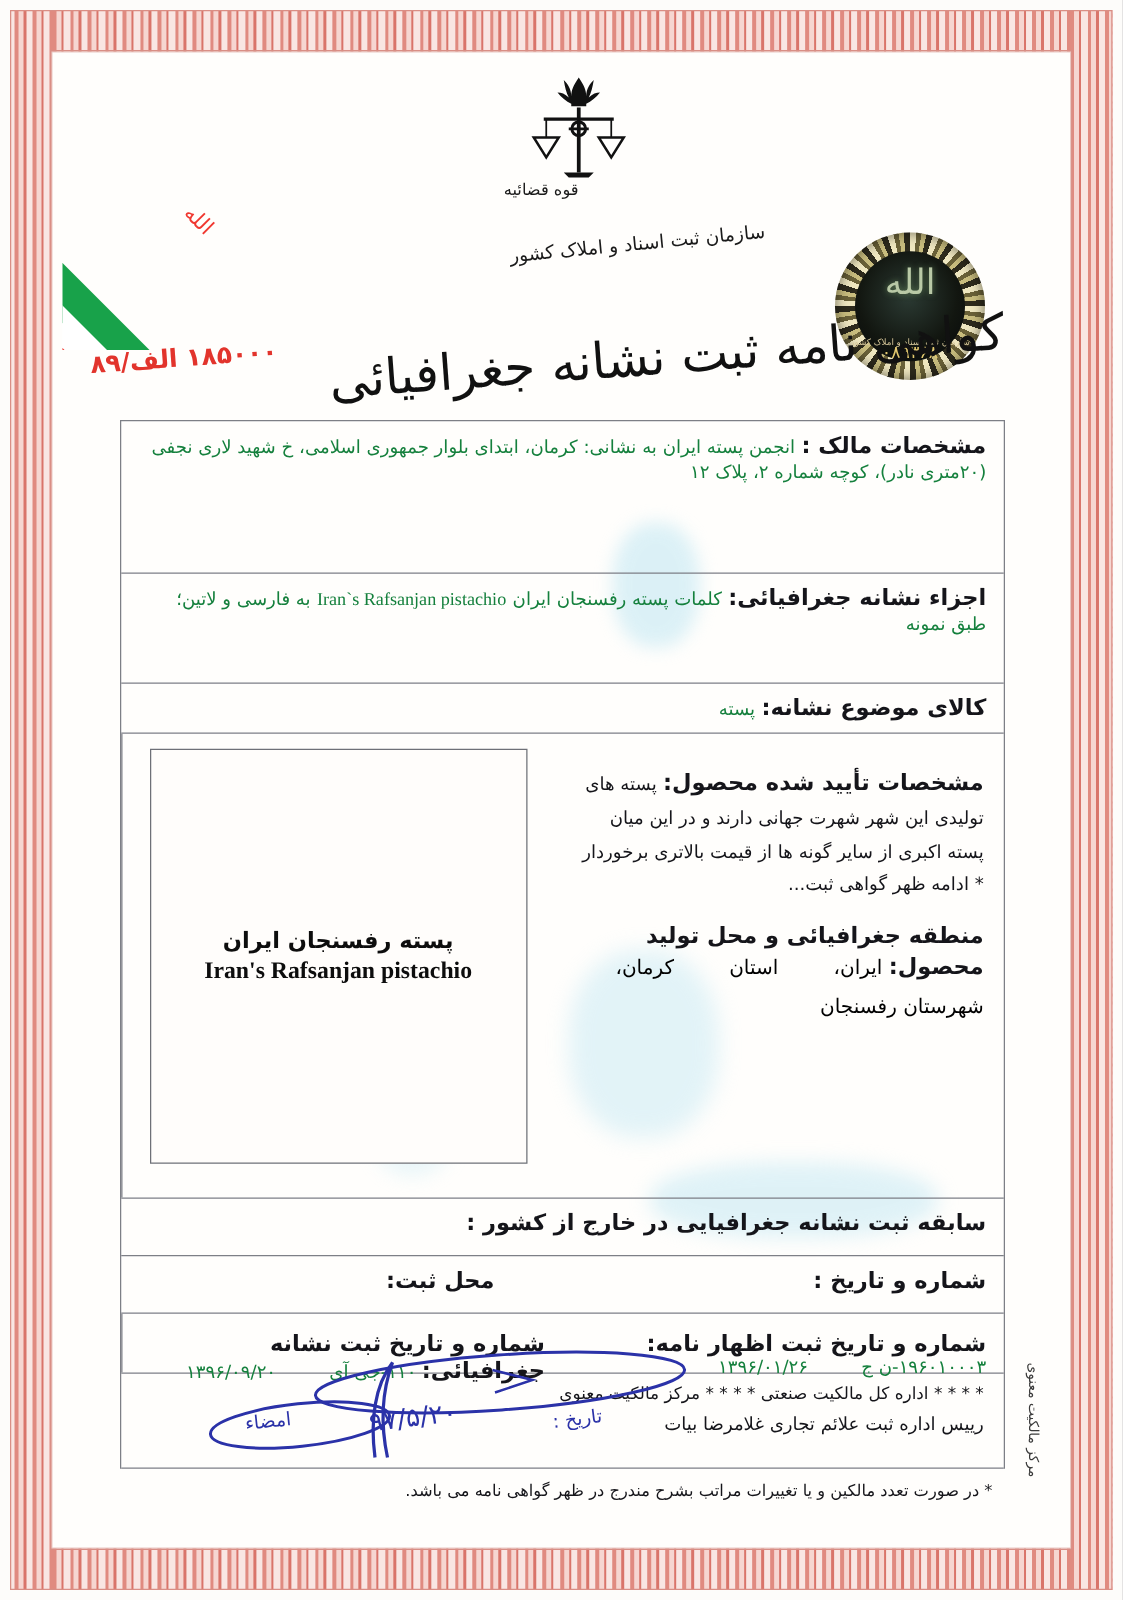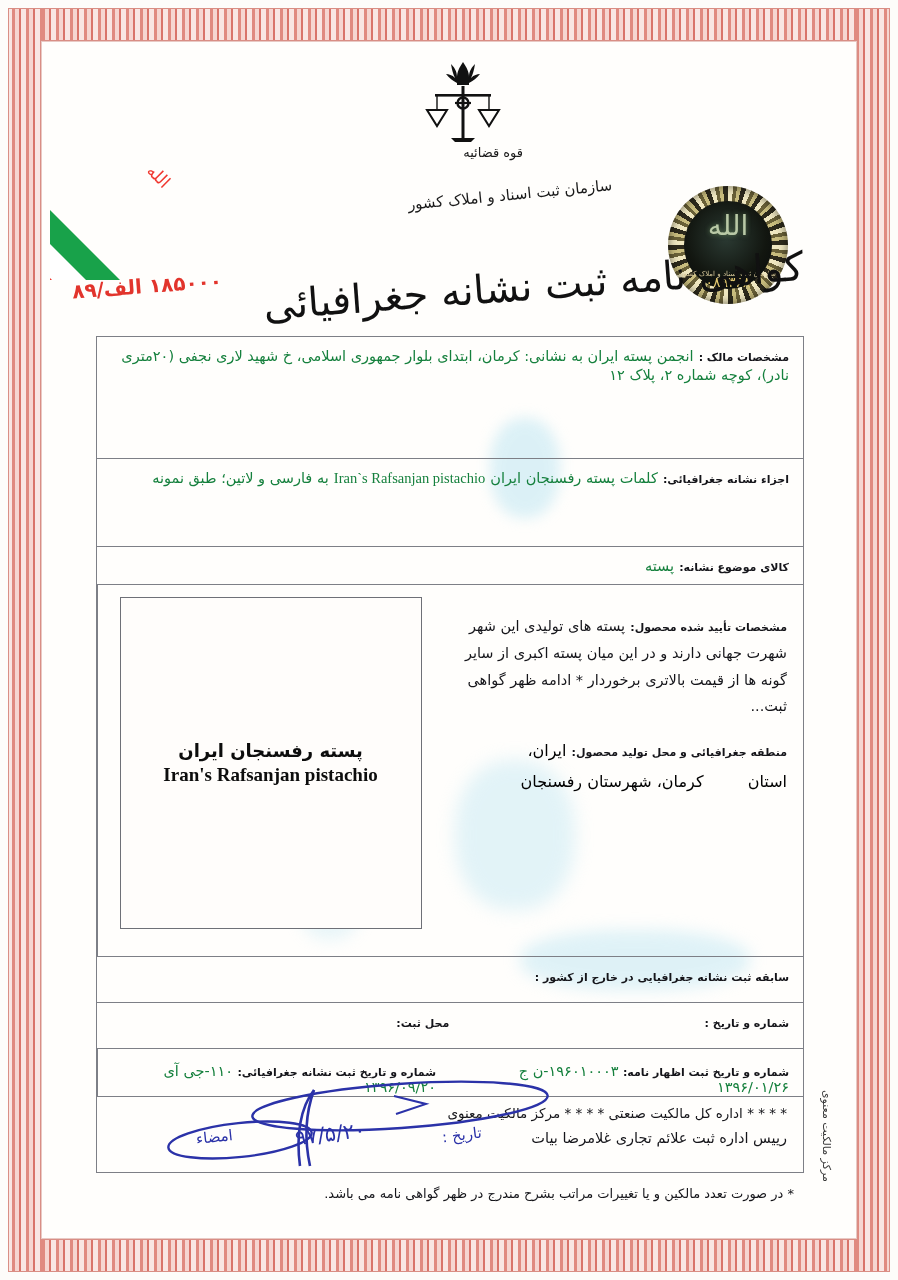--- a/index.html
+++ b/index.html
@@ -53,21 +53,21 @@
   .flag .s-green{top:10px;background:#18a24a;}
   .flag .s-white{top:44px;background:#ffffff;}
   .flag .s-red{top:78px;background:#f0372f;}
   .flag .emblem{
     position:absolute;left:96px;top:118px;
     color:#f0372f;font-size:17px;line-height:1;
     transform:rotate(45deg);
   }
 
   
-  .judiciary{position:absolute;left:403px;top:58px;width:120px;text-align:right;}
+  .judiciary{position:absolute;left:403px;top:58px;width:120px;text-align:left;}
   .judiciary svg{display:block;margin:0 auto;}
   .jud-label{font-size:13px;color:#1a1a1a;margin-top:1px;font-family:"DejaVu Sans",sans-serif;}
   .org-line{
     position:absolute;left:360px;top:186px;width:300px;
     text-align:center;font-size:15px;color:#1a1a1a;
     transform:rotate(-5.5deg);
   }
 
   
   .seal{position:absolute;left:668px;top:186px;width:120px;height:118px;}
@@ -111,21 +111,21 @@
   }
 
   
   .doc-table{
     position:absolute;left:96px;top:336px;width:706px;
     border:1px solid #7d7f86;border-bottom:none;
     background:transparent;
   }
   .row{border-bottom:1px solid #7d7f86;box-sizing:border-box;position:relative;}
   .cellpad{padding:9px 14px 9px 14px;}
-  .lbl{font-size:11px;color:#15151a;font-weight:600;}
+  .lbl{font-size:18px;color:#15151a;font-weight:600;}
   .val{font-size:14.5px;color:#15803d;}
   .txt{font-size:14.5px;line-height:1.85;color:#15151a;text-align:justify;margin-top:32px;}
 
   .r-owner{min-height:122px;}
   .r-elements{min-height:88px;}
   .r-goods{min-height:34px;}
   .r-body{height:372px;}
   .r-history{height:46px;}
   .r-numdate{height:46px;}
   .r-regrow{height:48px;display:flex;}

